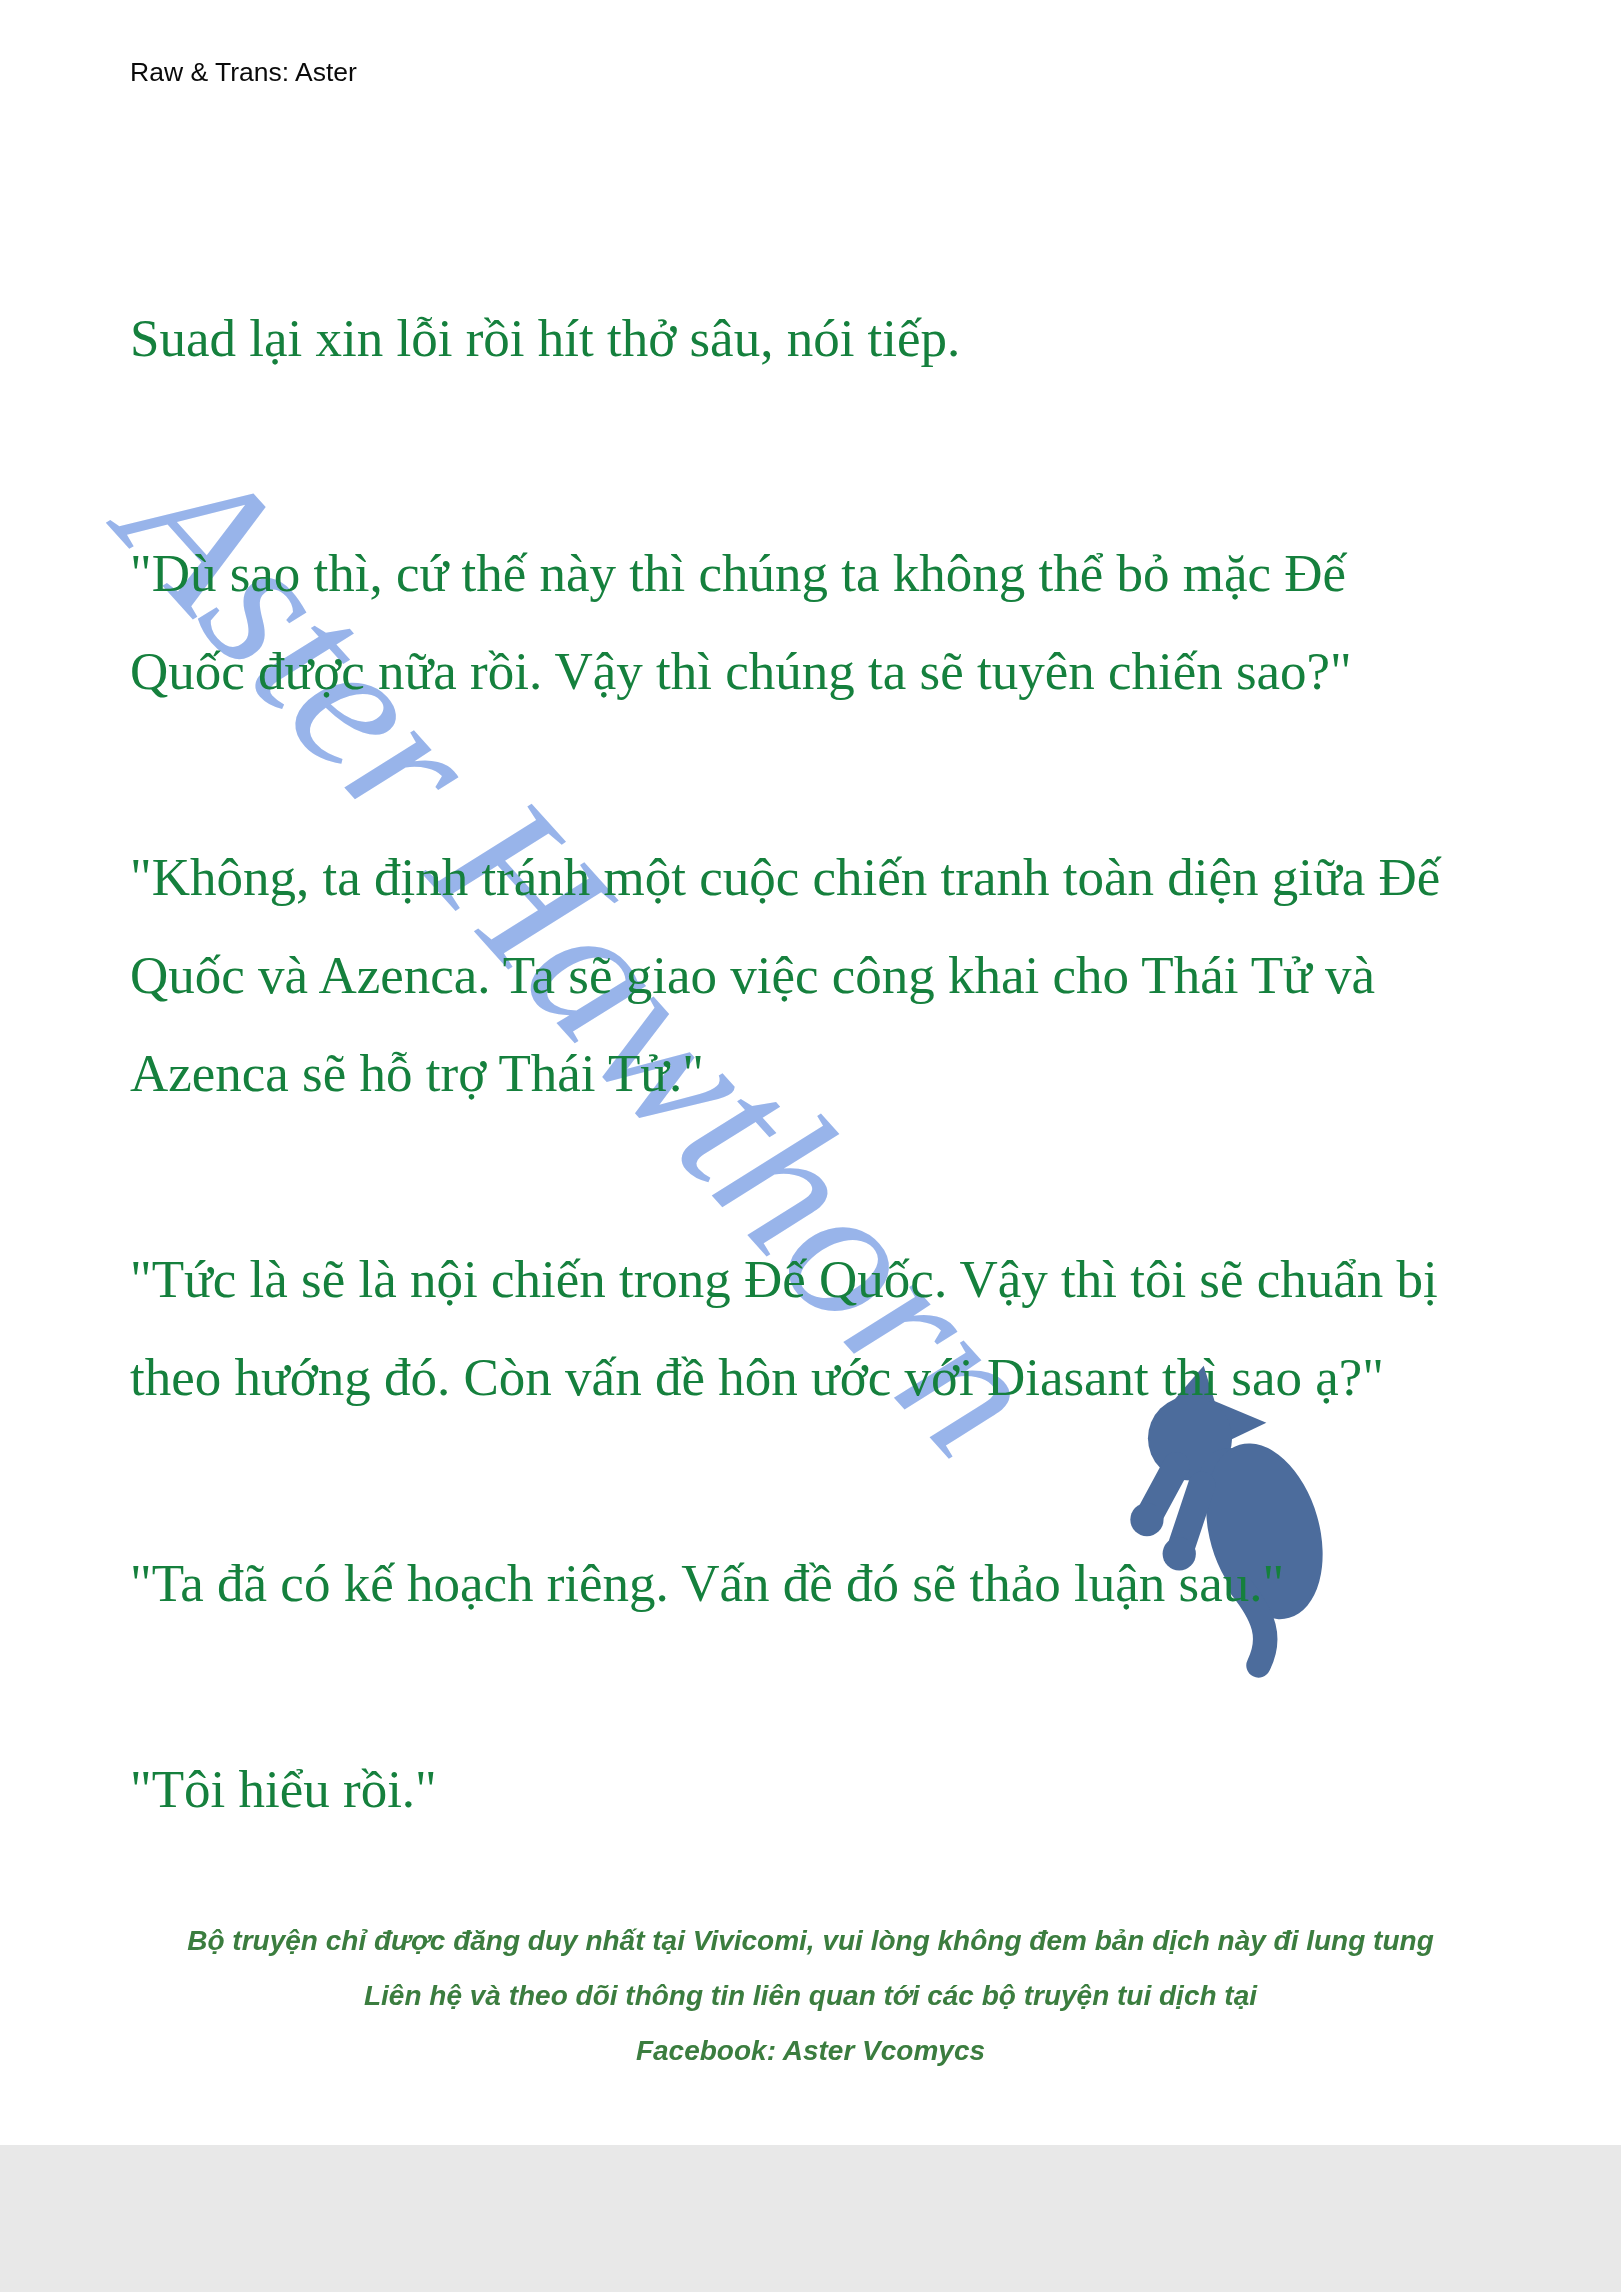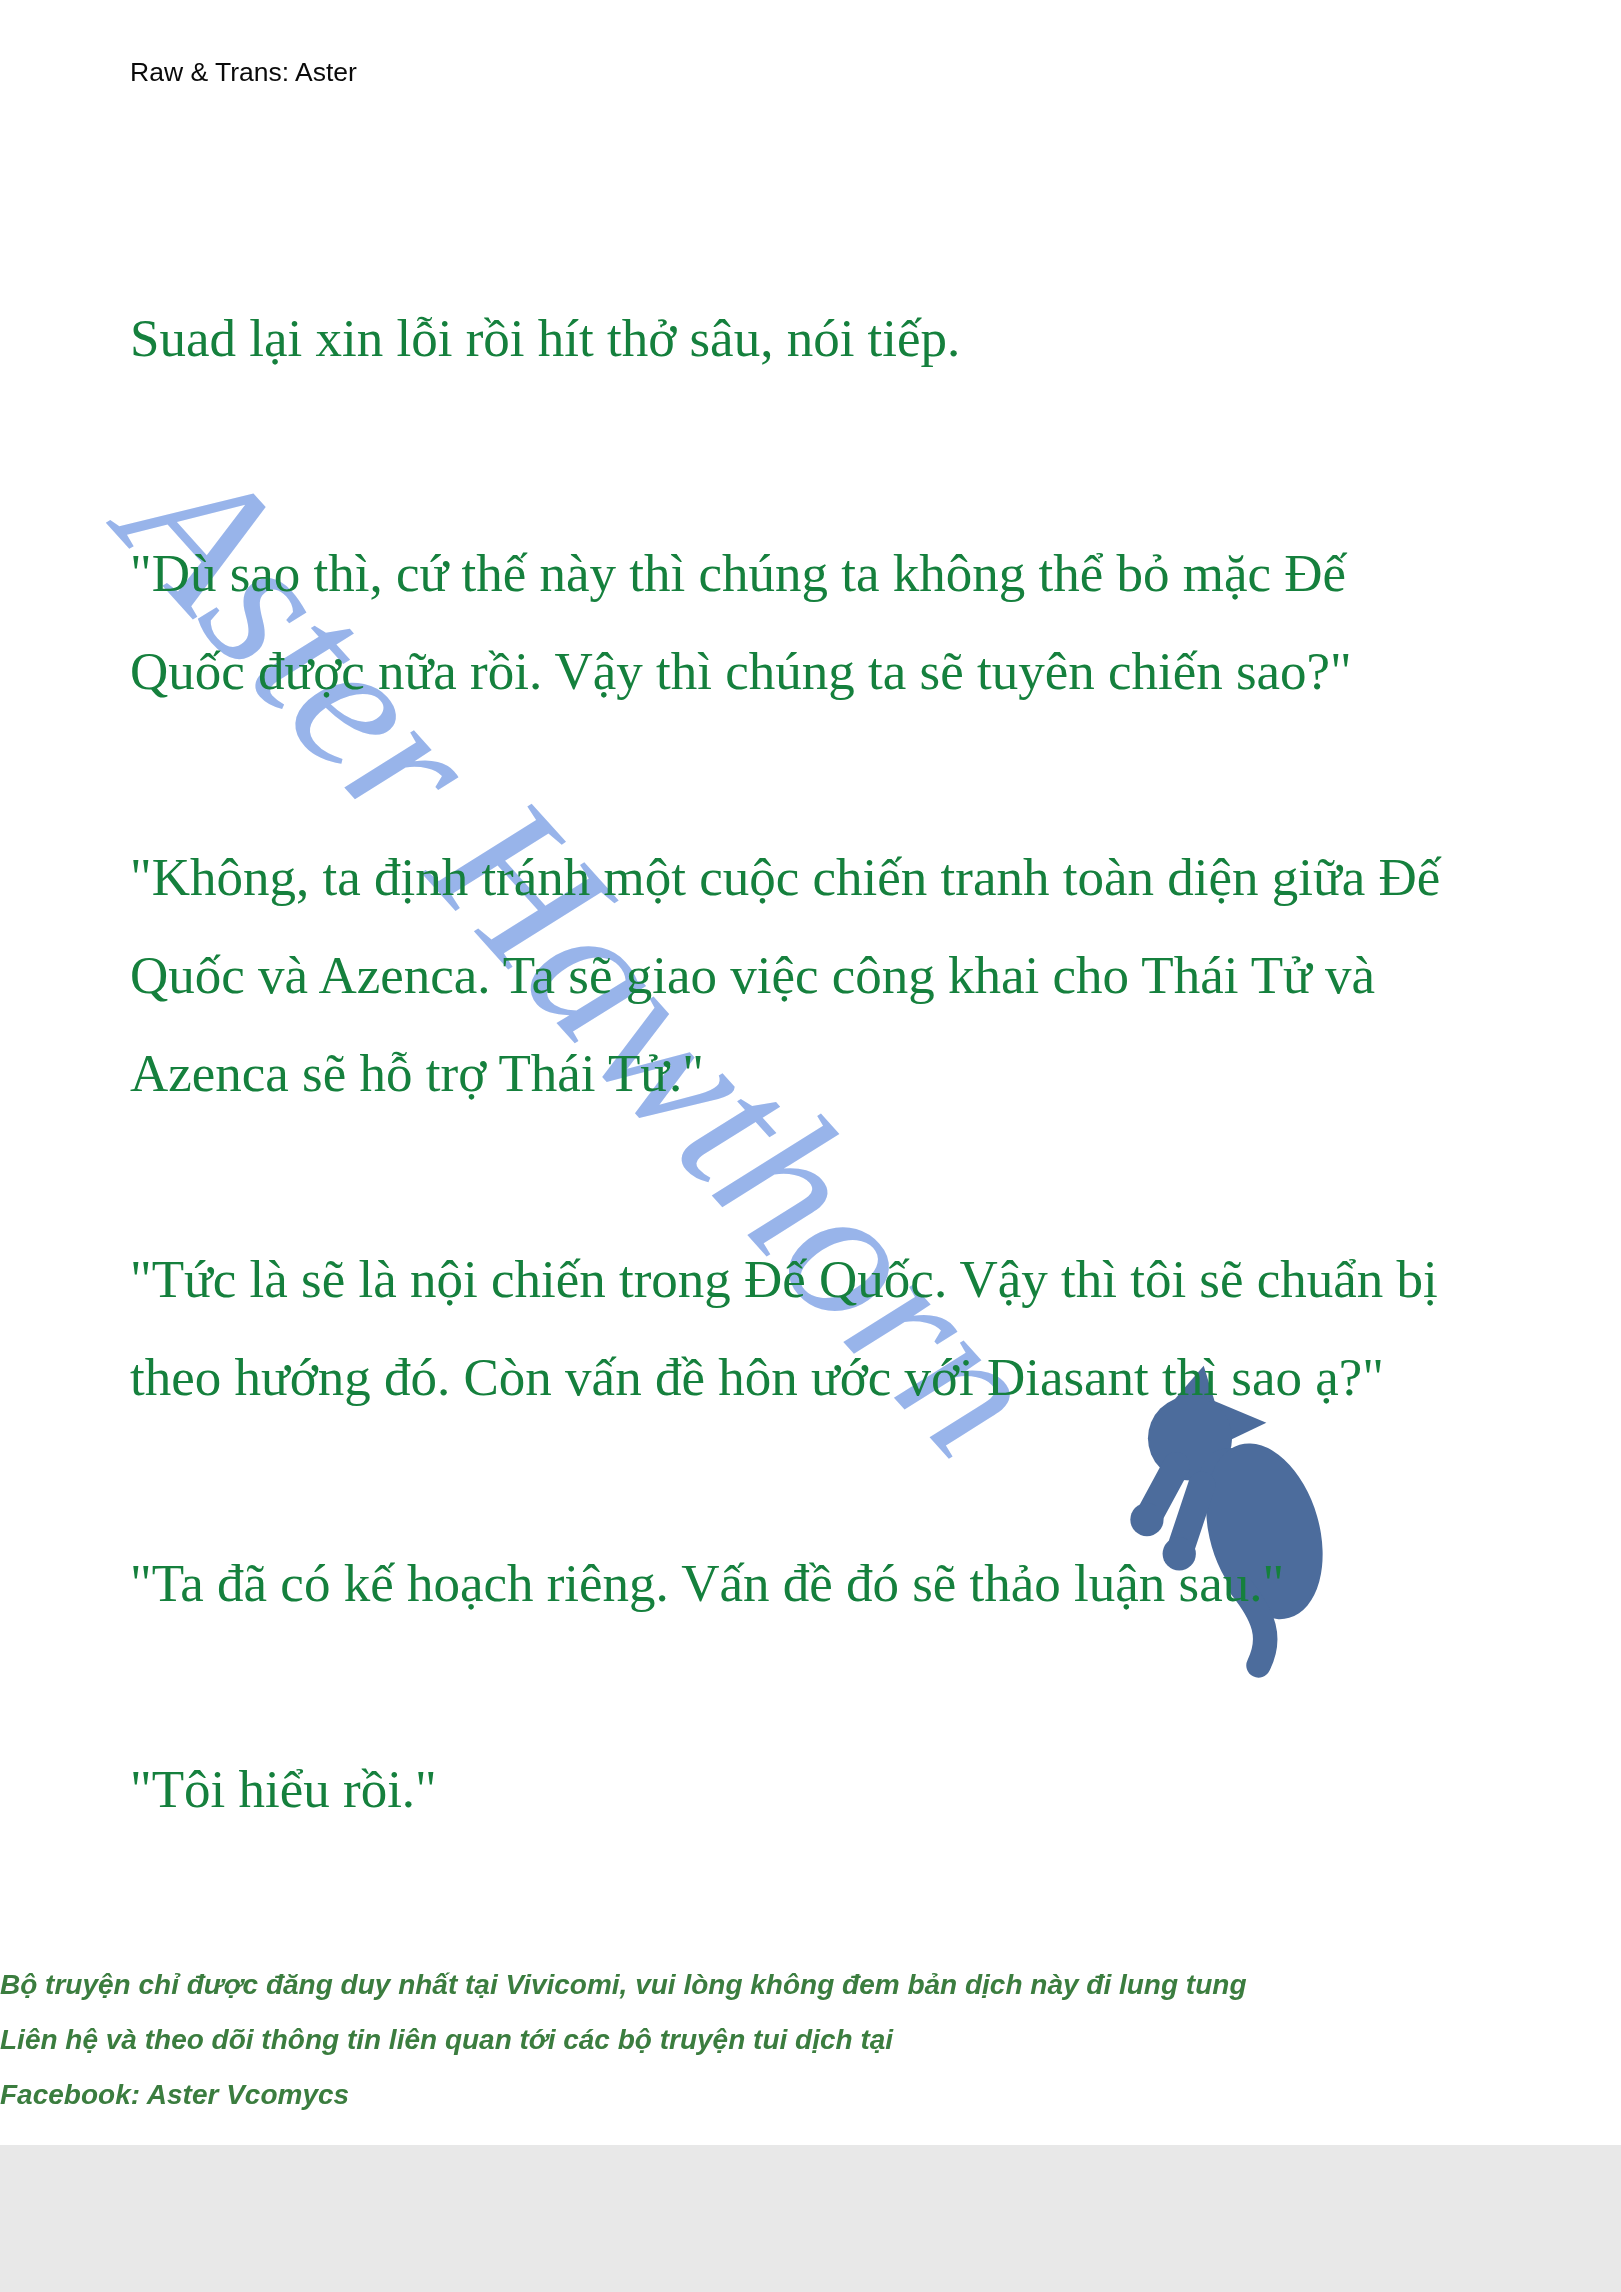--- a/index.html
+++ b/index.html
@@ -36,22 +36,22 @@
   }
   .content .para { margin:0 0 108px 0; }
   .content .para.first { margin-bottom:137px; }
   .content .line { white-space:nowrap; }
   .cat-wrap {
     position:absolute; left:1127px; top:1360px;
     width:265px; height:323px;
     z-index:2;
   }
   .footer-note {
-    position:absolute; left:0; top:1957px; width:100%;
-    text-align:left;
+    position:absolute; left:0; top:1913px; width:100%;
+    text-align:center;
     font-family:"Liberation Sans", sans-serif;
     font-style:italic; font-weight:bold;
     font-size:28px; line-height:55px;
     color:#3B7D3F;
     z-index:3;
   }
   .logo-wrap {
     position:absolute; left:15.7px; top:2203px;
     z-index:3;
   }

